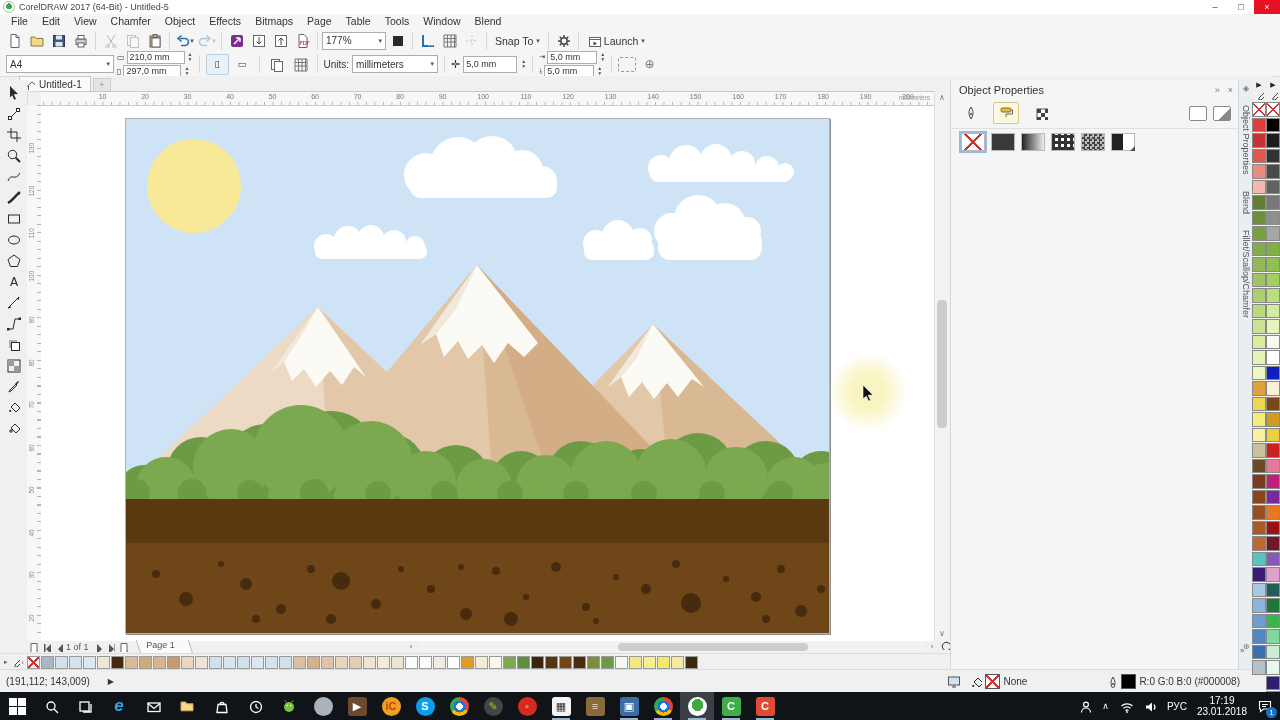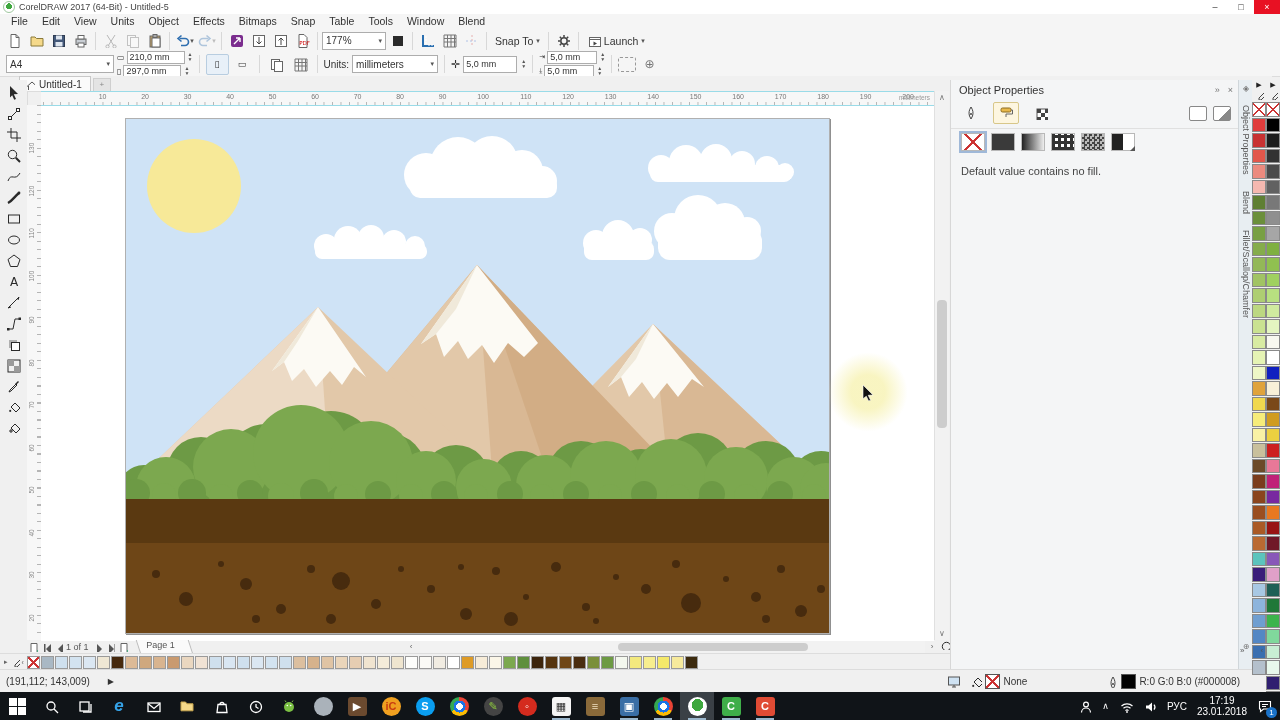--- a/index.html
+++ b/index.html
@@ -402,25 +402,25 @@
       <span>□</span>
       <span id="win-close">×</span>
     </div>
   </div>
 
   <div id="menubar" class="abs">
 
   <span class="menu-item">File</span>
       <span class="menu-item">Edit</span>
       <span class="menu-item">View</span>
-      <span class="menu-item">Units</span>
+      <span class="menu-item">Chamfer</span>
       <span class="menu-item">Object</span>
       <span class="menu-item">Effects</span>
       <span class="menu-item">Bitmaps</span>
-      <span class="menu-item">Snap</span>
+      <span class="menu-item">Page</span>
       <span class="menu-item">Table</span>
       <span class="menu-item">Tools</span>
       <span class="menu-item">Window</span>
       <span class="menu-item">Blend</span>
     </div>
 
   <div id="toolbar" class="abs">
     <span class="tbtn">
         <svg>
           <use href="#s-new"></use>
@@ -1056,21 +1056,20 @@
       </span>
     </div>
     <div id="fill-btns">
       <span class="fbtn sel sw-x"></span>
       <span class="fbtn f-uniform"></span>
       <span class="fbtn f-grad"></span>
       <span class="fbtn f-pat"></span>
       <span class="fbtn f-tex"></span>
       <span class="fbtn f-other"></span>
     </div>
-    <div id="fill-msg">Default value contains no fill.</div>
   </div>
 
   <div id="dockstrip" class="abs">
     <span class="dico">◈</span>
     <div style="display:flex;flex-direction:column;align-items:center;">
 
     <span class="vtab">Object Properties</span>
         <span class="vtab">Blend</span>
         <span class="vtab">Fillet/Scallop/Chamfer</span>
       </div>

